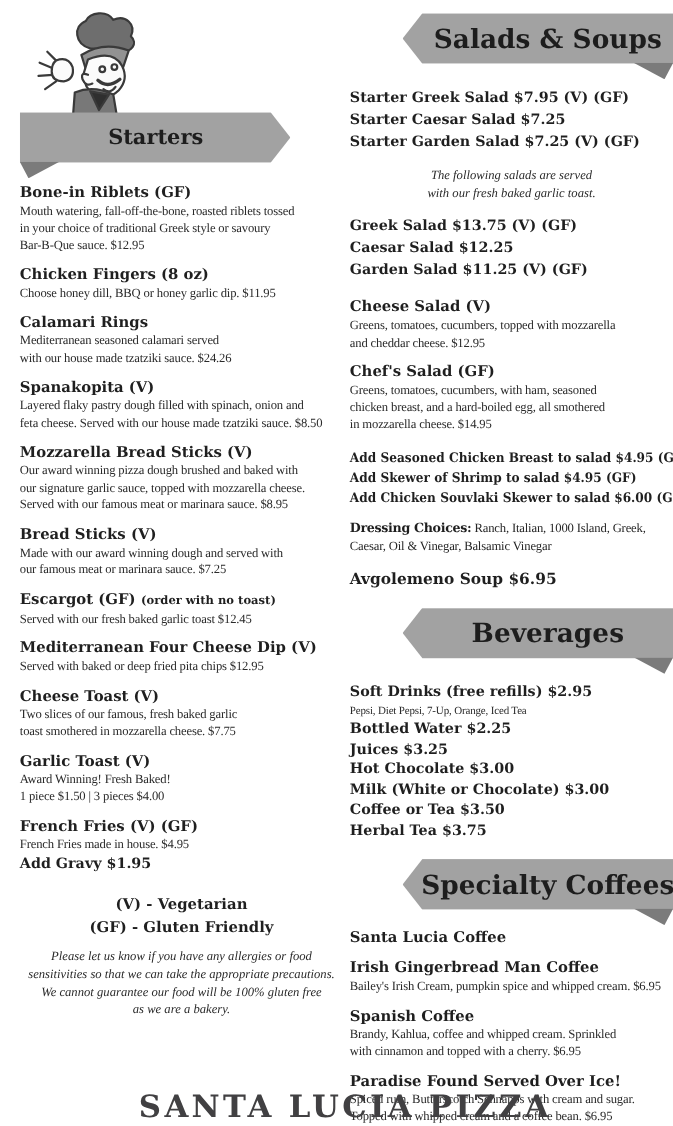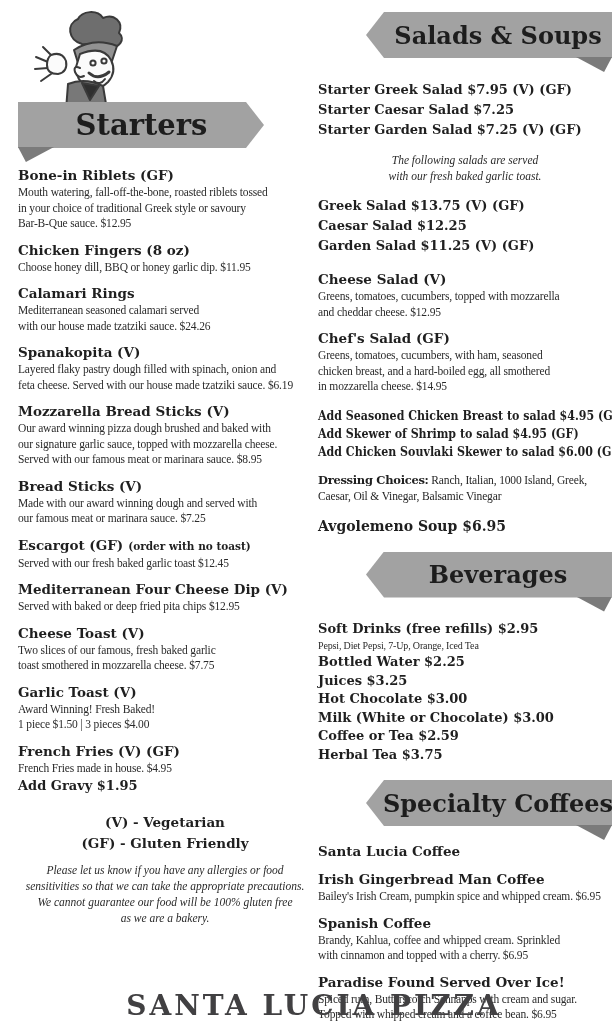--- a/index.html
+++ b/index.html
@@ -14,21 +14,21 @@
 
   
   .banner { position:relative; height:46px; }
   .banner .shape { position:absolute; inset:0; background:#a2a2a2; }
   .banner.point-right .shape { clip-path:polygon(0 0, calc(100% - 18px) 0, 100% 50%, calc(100% - 18px) 100%, 0 100%); }
   .banner.point-left  .shape { clip-path:polygon(18px 0, 100% 0, 100% 100%, 18px 100%, 0 50%); }
   .banner .title {
     position:relative; height:100%; display:flex; align-items:center; justify-content:center;
     font-family:"DejaVu Serif", serif; font-weight:700; color:#1d1d1d; white-space:nowrap;
   }
-  .banner.point-right .title { padding-right:18px; font-size:29px;padding-left:19px; }
+  .banner.point-right .title { padding-right:18px; font-size:19px;padding-left:19px; }
   .banner.point-left  .title { padding-left:18px;  font-size:24px; }
   .fold { position:absolute; top:calc(100% - 1px); width:36px; height:15px; background:#7b7b7b; }
   .banner.point-right .fold { left:0;  clip-path:polygon(0 0, 100% 0, 22% 100%); }
   .banner.point-left  .fold { right:0; clip-path:polygon(0 0, 100% 0, 78% 100%); }
 
   
   .chef { position:relative; z-index:1; margin:10px 0 0 6px; display:block; }
   #starters-banner { margin-top:-8px; z-index:2; width:246px; }
 
   
@@ -112,21 +112,21 @@
     <div class="item-desc">Choose honey dill, BBQ or honey garlic dip. $11.95</div>
   </div>
   <div class="item">
     <div class="item-name">Calamari Rings</div>
     <div class="item-desc">Mediterranean seasoned calamari served
 with our house made tzatziki sauce. $24.26</div>
   </div>
   <div class="item">
     <div class="item-name">Spanakopita (V)</div>
     <div class="item-desc">Layered flaky pastry dough filled with spinach, onion and
-feta cheese. Served with our house made tzatziki sauce. $6.19</div>
+feta cheese. Served with our house made tzatziki sauce. $8.50</div>
   </div>
   <div class="item">
     <div class="item-name">Mozzarella Bread Sticks (V)</div>
     <div class="item-desc">Our award winning pizza dough brushed and baked with
 our signature garlic sauce, topped with mozzarella cheese.
 Served with our famous meat or marinara sauce. $8.95</div>
   </div>
   <div class="item">
     <div class="item-name">Bread Sticks (V)</div>
     <div class="item-desc">Made with our award winning dough and served with
@@ -220,21 +220,21 @@
     <div class="title">Beverages</div>
   </div>
 
   <div class="mt22">
     <div class="bold-line bev-line">Soft Drinks (free refills) $2.95</div>
     <div class="bev-detail">Pepsi, Diet Pepsi, 7-Up, Orange, Iced Tea</div>
     <div class="bold-line bev-line">Bottled Water $2.25</div>
     <div class="bold-line bev-line">Juices $3.25</div>
     <div class="bold-line bev-line">Hot Chocolate $3.00</div>
     <div class="bold-line bev-line">Milk (White or Chocolate) $3.00</div>
-    <div class="bold-line bev-line">Coffee or Tea $2.59</div>
+    <div class="bold-line bev-line">Coffee or Tea $3.50</div>
     <div class="bold-line bev-line">Herbal Tea $3.75</div>
   </div>
 
   <div class="banner point-left" id="coffees-banner">
     <div class="shape"></div>
     <div class="fold"></div>
     <div class="title">Specialty Coffees</div>
   </div>
 
   <div class="mt16"></div>

